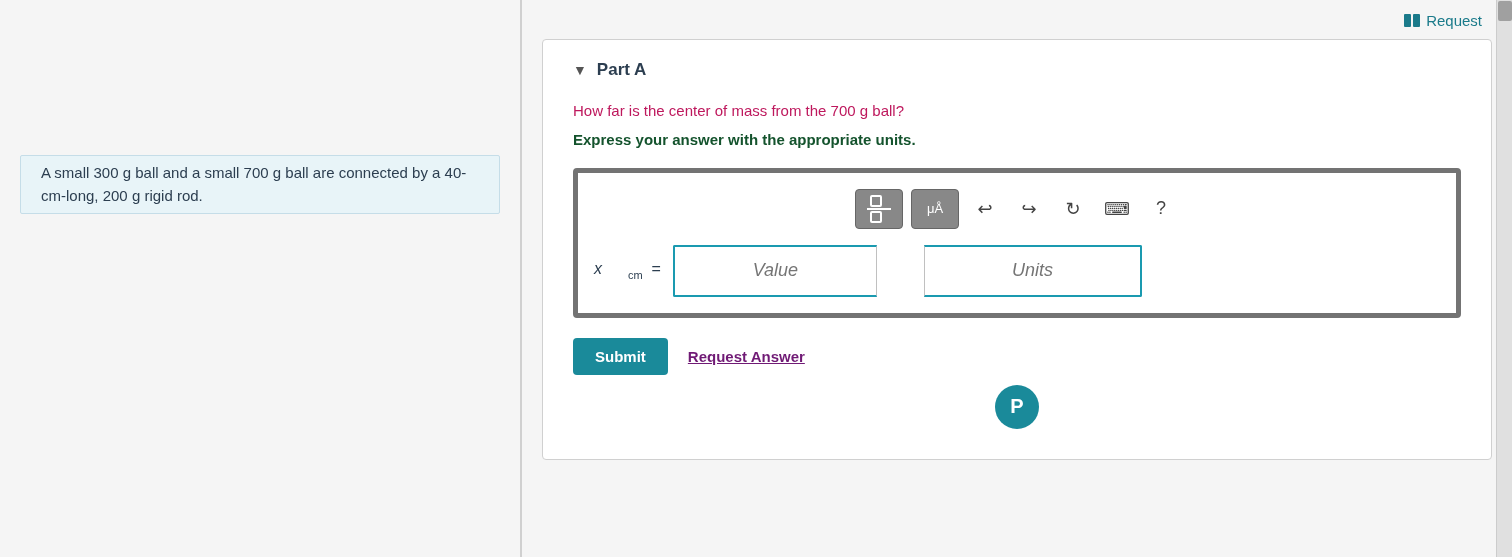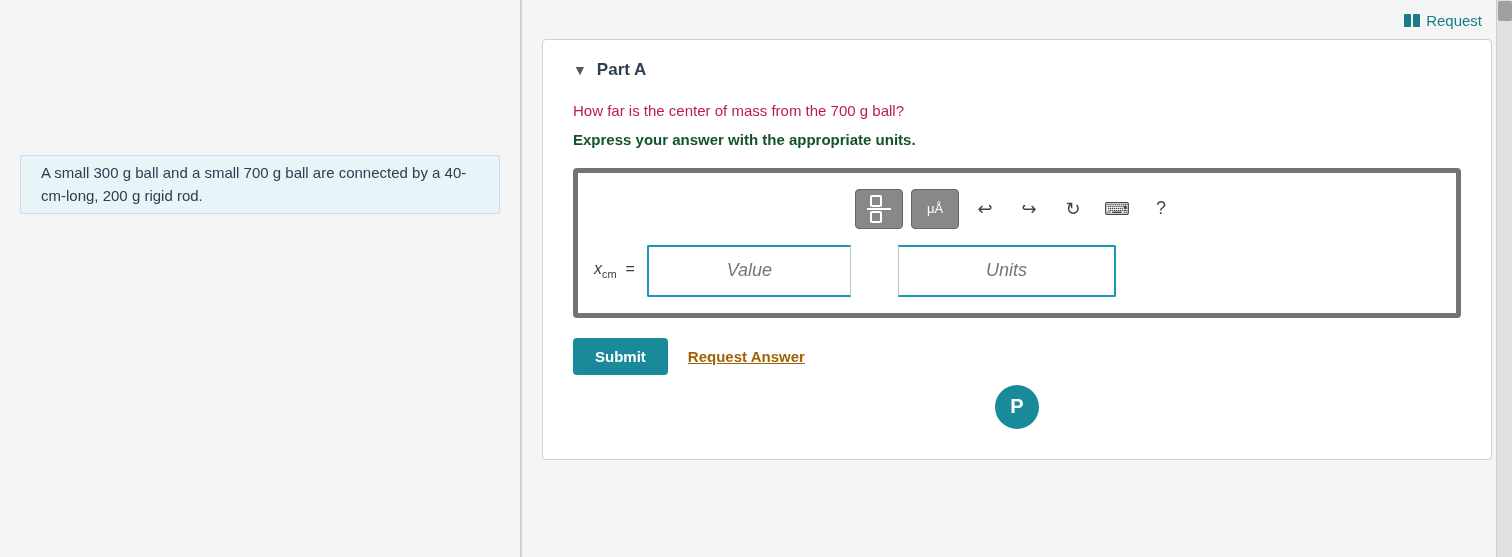--- a/index.html
+++ b/index.html
@@ -206,20 +206,21 @@
 
     .input-label {
       font-size: 16px;
       color: #2c3e50;
       margin-right: 12px;
       white-space: nowrap;
     }
 
     .input-label sub {
       font-size: 11px;
+      margin-left: 26px;
     }
 
     .value-input {
       width: 204px;
       height: 52px;
       border: 2px solid #1a9ab0;
       border-right: 1px solid #c0c0c0;
       border-radius: 2px 0 0 2px;
       font-size: 18px;
       font-style: italic;
@@ -256,21 +257,21 @@
       color: white;
       border: none;
       border-radius: 4px;
       padding: 10px 22px;
       font-size: 15px;
       font-weight: bold;
       cursor: pointer;
     }
 
     .request-answer-link {
-      color: #a16207;
+      color: #701a75;
       text-decoration: underline;
       font-size: 15px;
       font-weight: bold;
       cursor: pointer;
       background: none;
       border: none;
     }
 
     
     .bottom-hint {

